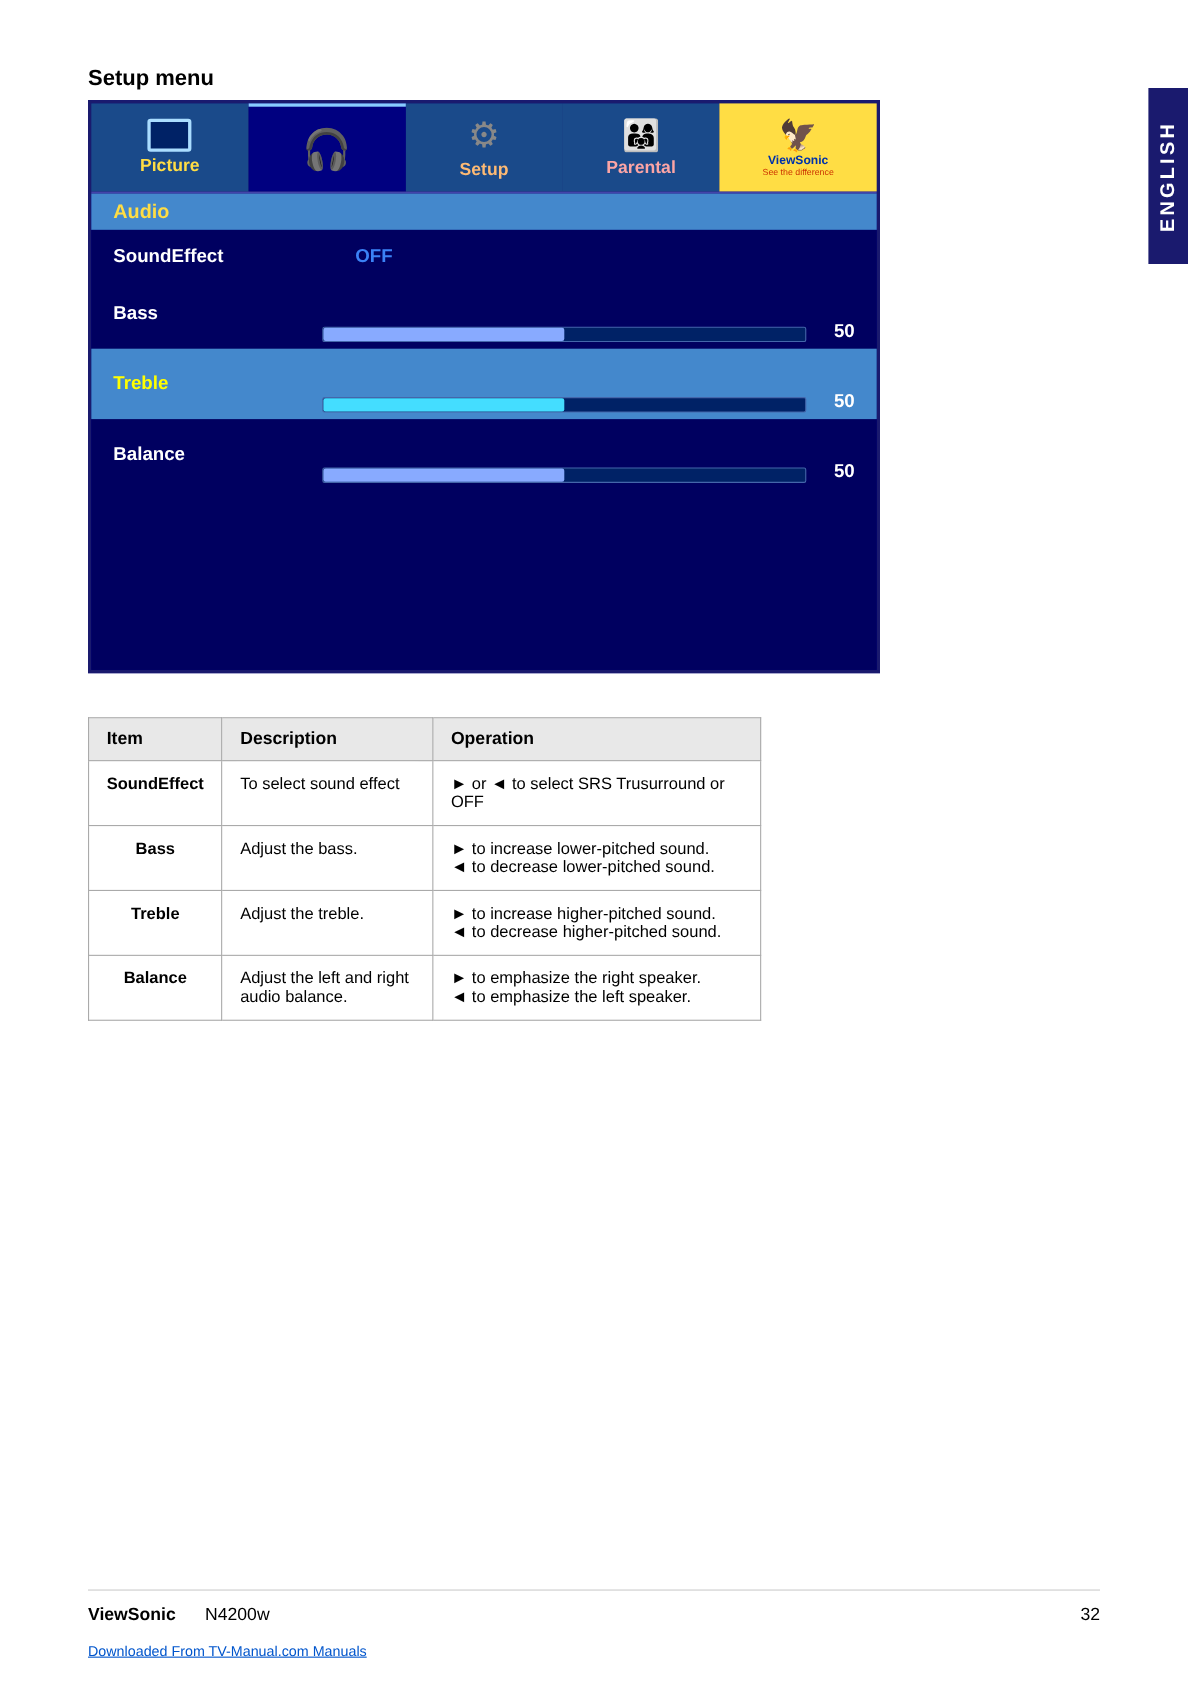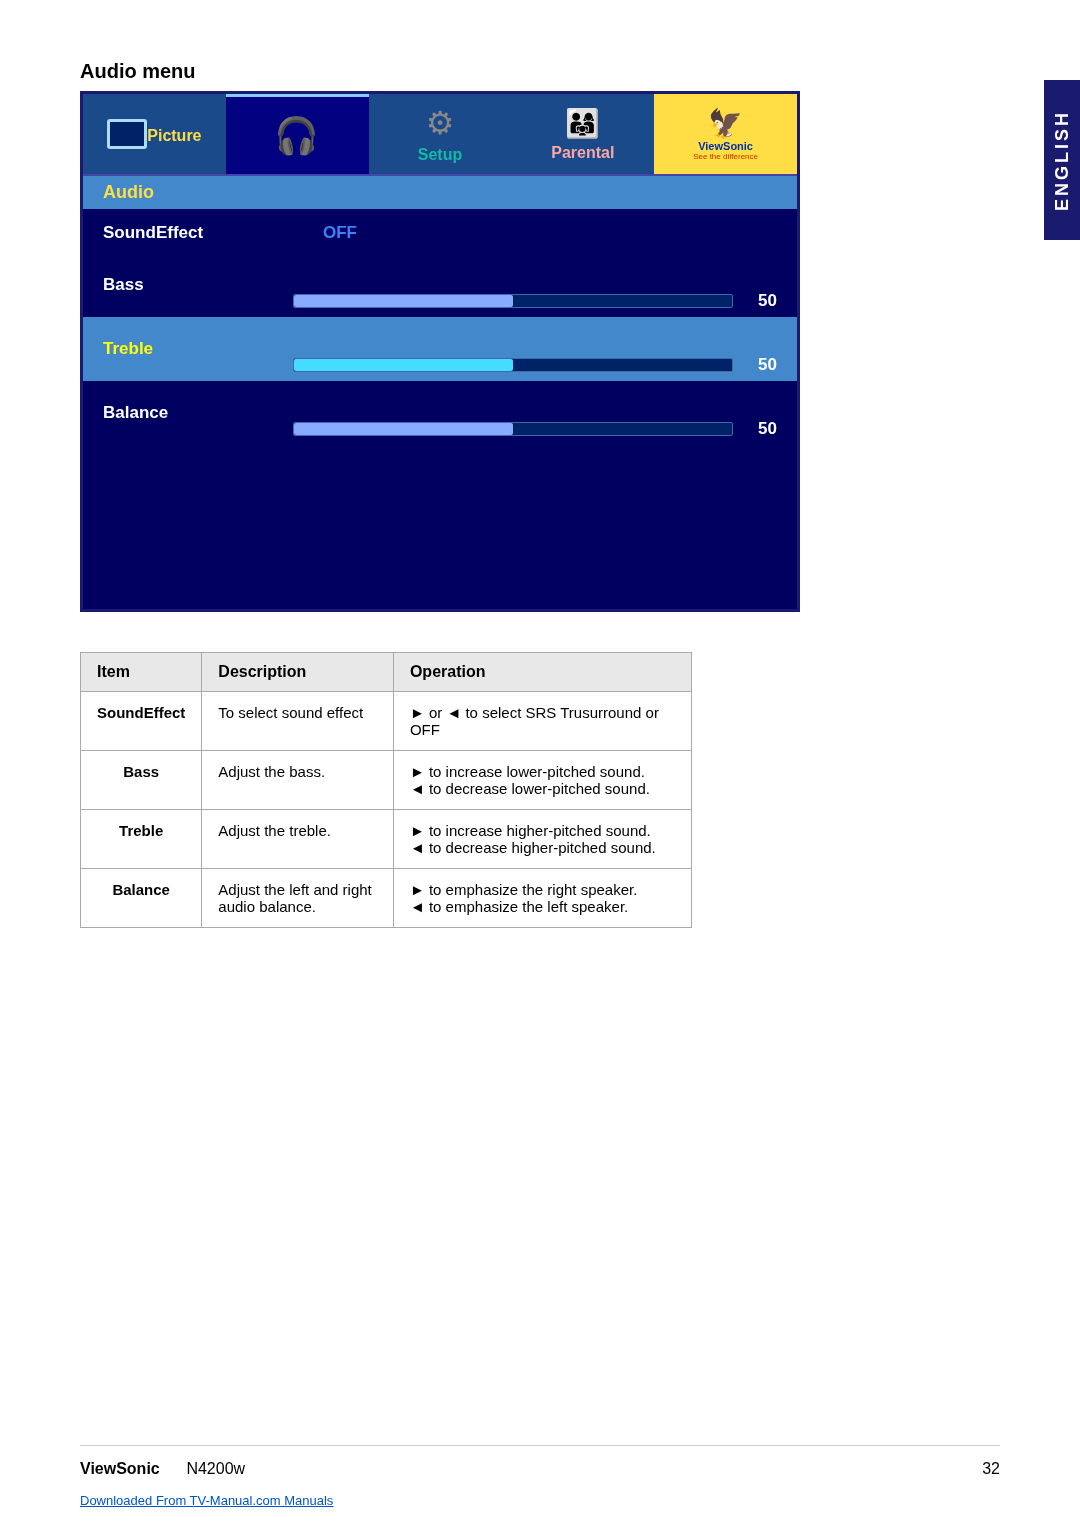--- a/index.html
+++ b/index.html
@@ -72,37 +72,37 @@
     .nav-tab-label {
       color: white;
       font-size: 16px;
       font-weight: bold;
       margin-top: 4px;
     }
 
     
     .picture-tab {
       background: #1a4a8a;
-      flex-direction: row;
+      flex-direction: column;
     }
     .picture-tab .nav-tab-label { color: #ffdd44; }
 
     
     .audio-tab {
       background: #000080;
       border-top: 3px solid #88ccff;
       flex-direction: column;
     }
 
     
     .setup-tab {
       background: #1a4a8a;
       flex-direction: column;
     }
-    .setup-tab .nav-tab-label { color: #14b8a6; }
+    .setup-tab .nav-tab-label { color: #fdba74; }
 
     
     .parental-tab {
       background: #1a4a8a;
       flex-direction: column;
     }
     .parental-tab .nav-tab-label { color: #fca5a5; }
 
     
     .viewsonic-tab {
@@ -144,21 +144,21 @@
       flex-shrink: 0;
     }
 
     .menu-row.highlighted .menu-row-label {
       color: #ffff00;
     }
 
     .slider-container {
       flex: 1;
       display: flex;
-      align-items: center;
+      align-items: flex-end;
       margin-left: 10px;
       margin-top: 32px;
     }
 
     .slider-track {
       height: 14px;
       background: #002266;
       border: 1px solid #4466aa;
       flex: 1;
       position: relative;
@@ -337,21 +337,21 @@
       margin-left: 40px;
     }
   </style>
 </head>
 <body>
 
 <div class="side-tab">ENGLISH</div>
 
 <div class="main-content">
 
-  <div class="section-title">Audio menu</div>
+  <div class="section-title">Setup menu</div>
 
   <div class="tv-menu-box">
 
     <div class="nav-tabs-row">
 
       <div class="nav-tab picture-tab">
         <div class="icon-picture"></div>
         <span class="nav-tab-label">Picture</span>
       </div>
 

